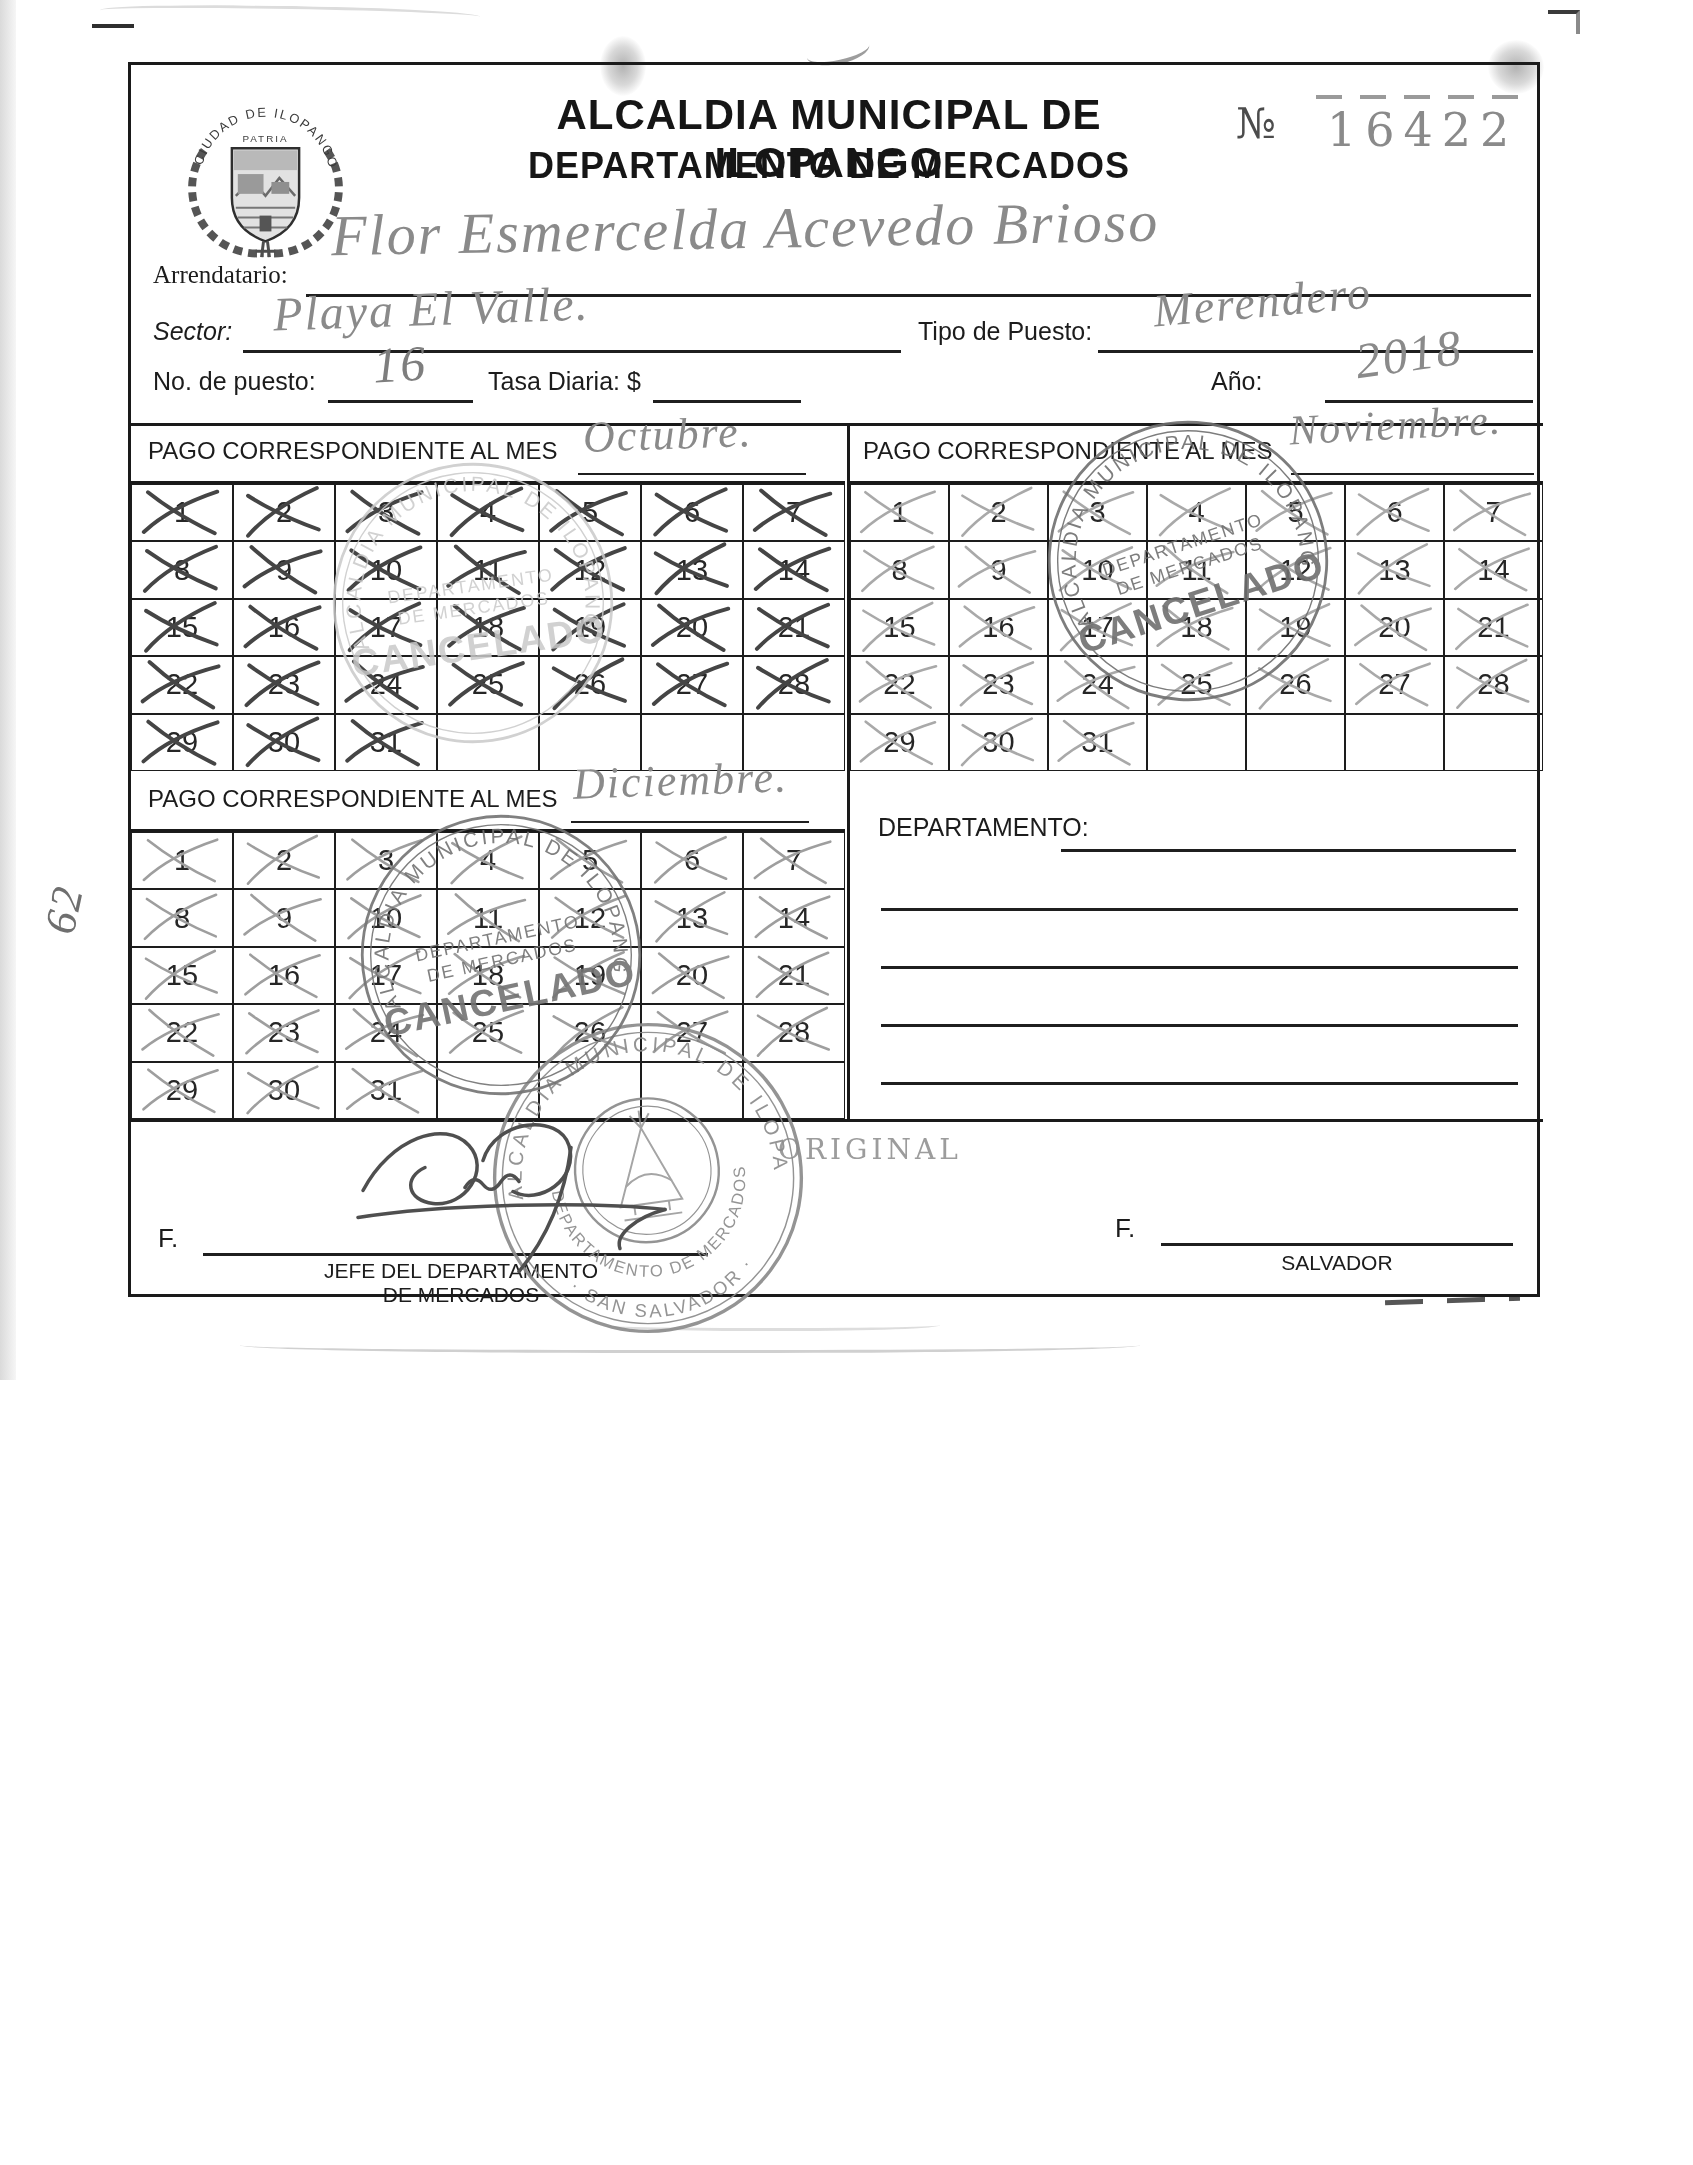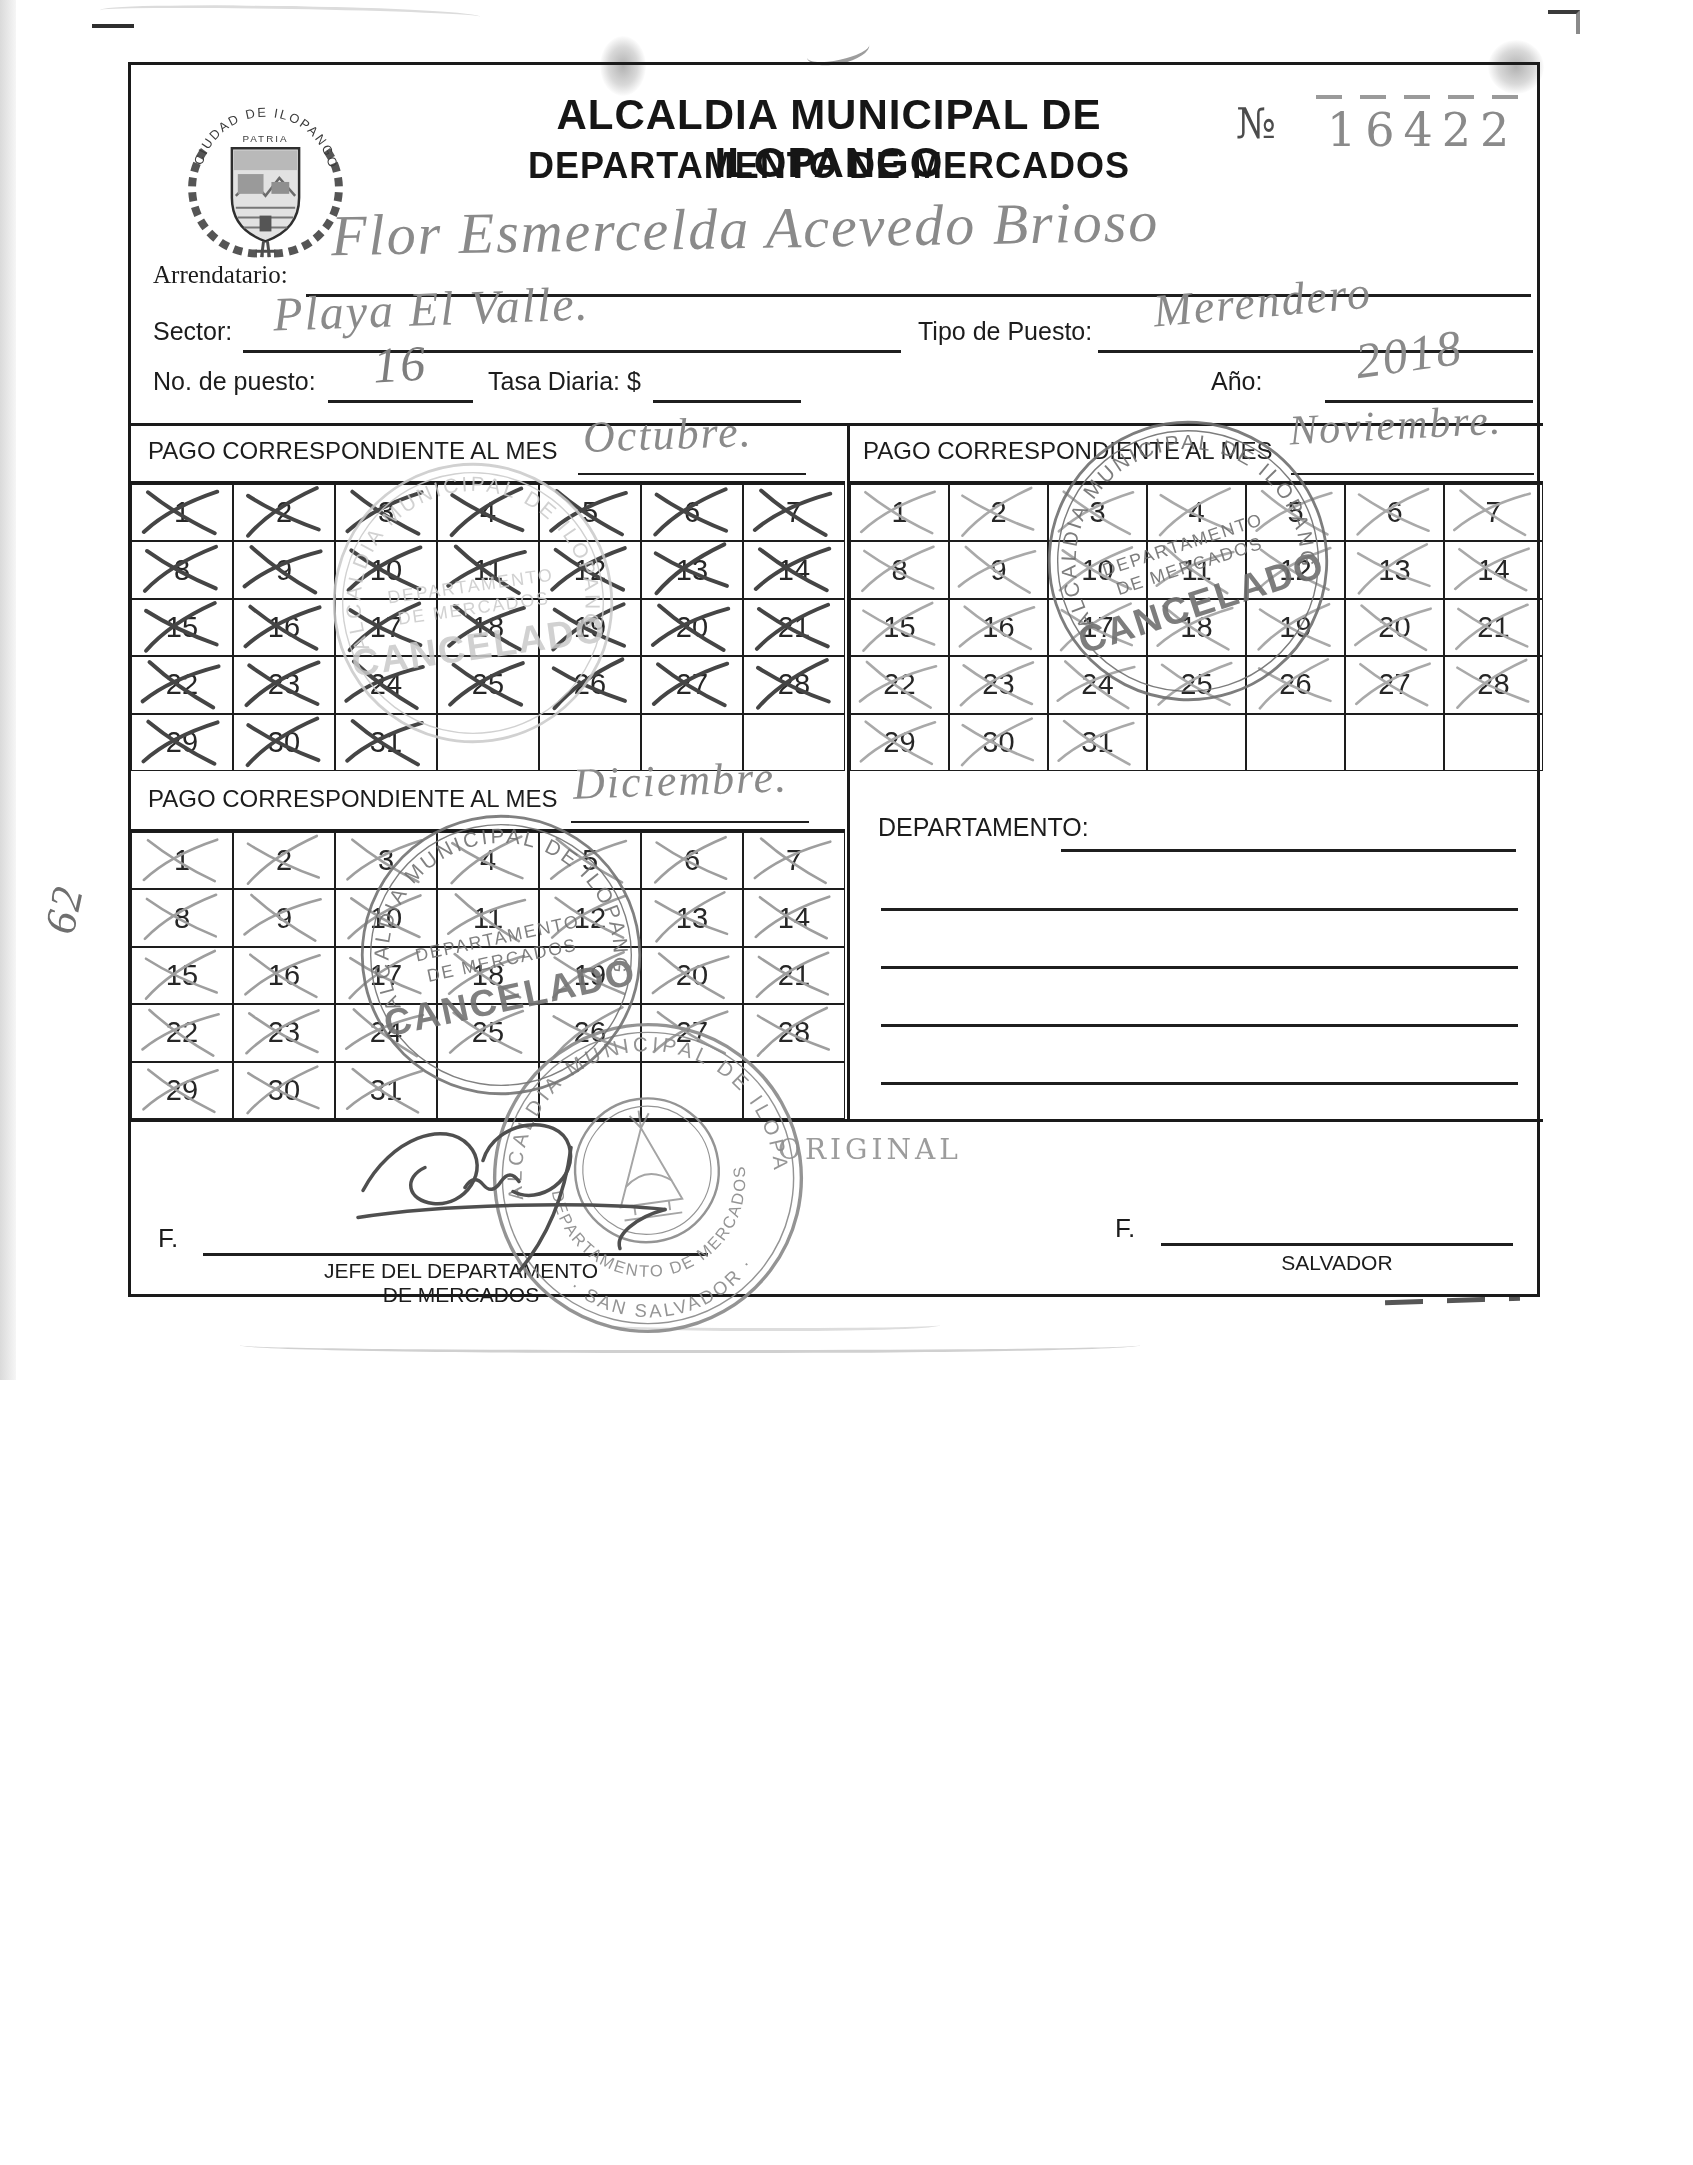--- a/index.html
+++ b/index.html
@@ -107,21 +107,21 @@
     <div class="title t2">DEPARTAMENTO DE MERCADOS</div>
 
     <div class="no-label">№</div>
     <div class="no-dashes"></div>
     <div class="no-value">16422</div>
 
     <div class="lbl" style="left:22px;top:196px;font-family:Liberation Serif, serif;">Arrendatario:</div>
     <div class="rule" style="left:175px;top:229px;width:1225px;"></div>
     <div class="hw" style="left:200px;top:130px;font-size:58px;transform:rotate(-1deg);">Flor Esmercelda Acevedo Brioso</div>
 
-    <div class="lbl" style="left:22px;top:252px;">Sector:</div>
+    <div class="lbl" style="left:22px;top:252px;font-style:italic;">Sector:</div>
     <div class="rule" style="left:112px;top:285px;width:658px;"></div>
     <div class="hw" style="left:142px;top:216px;font-size:48px;transform:rotate(-2deg);">Playa  El  Valle.</div>
 
     <div class="lbl" style="left:787px;top:252px;">Tipo de Puesto:</div>
     <div class="rule" style="left:967px;top:285px;width:435px;"></div>
     <div class="hw" style="left:1022px;top:210px;font-size:46px;transform:rotate(-5deg);">Merendero</div>
 
     <div class="lbl" style="left:22px;top:302px;">No. de puesto:</div>
     <div class="rule" style="left:197px;top:335px;width:145px;"></div>
     <div class="hw" style="left:242px;top:270px;font-size:50px;transform:rotate(-3deg);color:#7e7e7e;">16</div>

